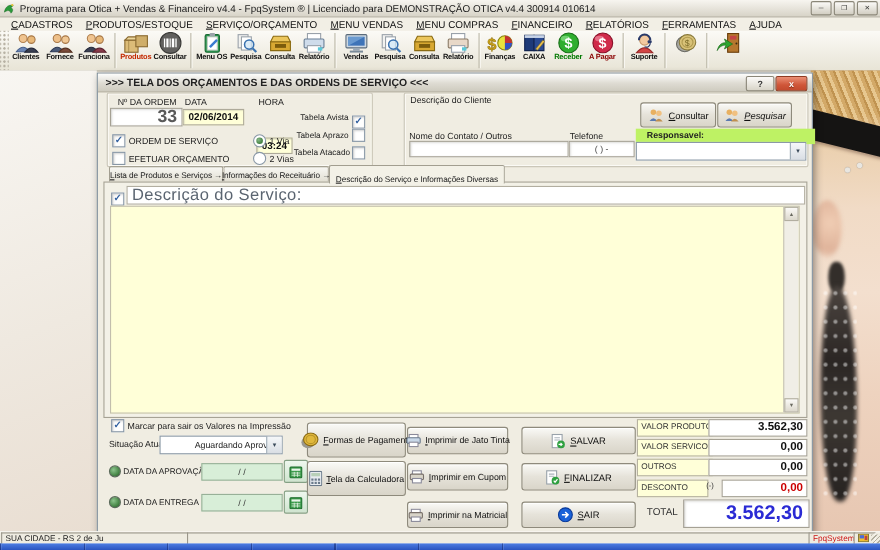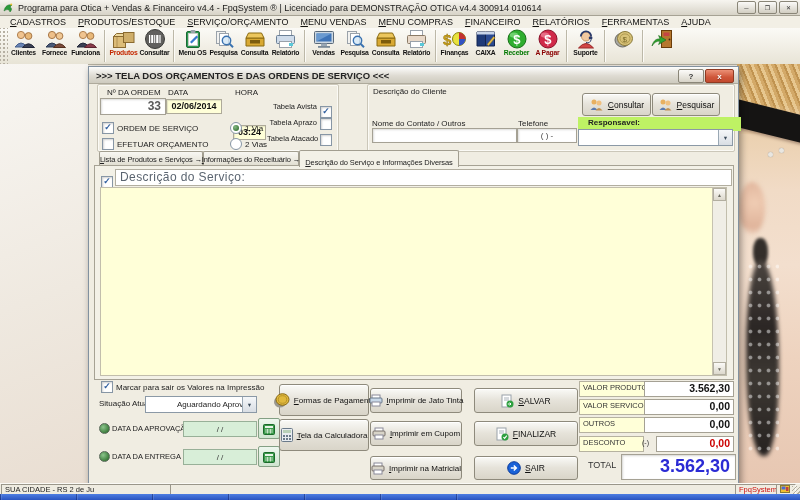--- a/index.html
+++ b/index.html
@@ -66,21 +66,21 @@
     background:linear-gradient(#eb9076,#cf5639 60%,#c24a2e);font-size:8px;font-weight:bold;color:#fff;
     display:flex;align-items:center;justify-content:center;text-shadow:0 1px 1px #7a2a14;}
   .dbody{position:absolute;left:0;top:16px;width:647px;height:400px;}
   .gbx{border:1px solid #cbc7b9;border-radius:2px;box-shadow:inset 0 0 0 1px #fbfaf5;}
   .lbl{font-size:8px;color:#222;white-space:nowrap;}
   .lbl-sm{font-size:7.5px;color:#222;white-space:nowrap;}
   .wfield{background:#fff;border:1px solid #a5a194;box-shadow:inset 1px 1px 2px rgba(120,120,110,.25);}
   .yfield{background:#ffffd8;border:1px solid #aeaa9a;box-shadow:inset 1px 1px 1px rgba(120,120,110,.2);}
   .gfield{background:#d8eed8;border:1px solid #98b098;font-size:8px;color:#333;
     display:flex;align-items:center;justify-content:center;}
-  .num{font-size:12px;font-weight:bold;color:#5a5a5a;text-align:right;padding-right:4px;line-height:15px;}
+  .num{font-size:16px;font-weight:bold;color:#5a5a5a;text-align:right;padding-right:4px;line-height:15px;}
   .dtv{font-size:9px;font-weight:bold;color:#111;text-align:center;line-height:13px;}
   .cb{width:10px;height:10px;background:#fff;border:1px solid #8796a5;box-shadow:inset 1px 1px 2px rgba(0,0,0,.18);
     display:inline-flex;align-items:center;justify-content:center;flex:none;}
   .mk{font-size:9px;font-weight:bold;color:#2f5e9e;line-height:1;margin-top:-1px;}
   .rd{width:10px;height:10px;border-radius:50%;background:#fff;border:1px solid #8796a5;position:relative;flex:none;}
   .rd.sel::after{content:"";position:absolute;inset:2px;border-radius:50%;
     background:radial-gradient(circle at 35% 35%,#86b886,#22641f);}
   .hrow{display:flex;align-items:center;gap:3px;}
   .btn{background:linear-gradient(180deg,#fafaf7,#e6e3da 48%,#d9d5c9);border:1px solid #8e8a7c;border-radius:3px;
     box-shadow:inset 0 1px 0 #fff;display:flex;align-items:center;justify-content:center;gap:4px;
@@ -91,21 +91,21 @@
   .combo-val{flex:1;font-size:8px;color:#222;padding-left:3px;white-space:nowrap;overflow:hidden;margin-left:28px;}
   .combo-arrow{width:13px;align-self:stretch;border-left:1px solid #9aa8b4;
     background:linear-gradient(#f5f7f9,#d9dee4);display:flex;align-items:center;justify-content:center;
     font-size:5.5px;color:#3a4a5a;}
   .tab{position:absolute;top:68px;height:14px;border:1px solid #a29e90;border-bottom:none;border-radius:2px 2px 0 0;
     background:linear-gradient(#f8f7f3,#e0ddd0);font-size:7.5px;color:#222;letter-spacing:-.1px;
     display:flex;align-items:center;justify-content:center;white-space:nowrap;}
   .tab.active{top:67px;height:16px;background:#f3f1e7;z-index:5;}
   .panel{position:absolute;left:5px;top:82px;width:638px;height:213px;background:#f3f1e7;border:1px solid #a6a294;}
   .pbar{position:absolute;left:20px;top:3px;width:611px;height:15px;background:#fff;border:1px solid #b2aea0;
-    font-size:12px;color:#5a6470;letter-spacing:.4px;line-height:15px;padding-left:4px;}
+    font-size:15px;color:#5a6470;letter-spacing:.4px;line-height:15px;padding-left:4px;}
   .ptext{position:absolute;left:5px;top:21px;width:625px;height:187px;background:#ffffd8;border:1px solid #c2beac;}
   .vsb{position:absolute;right:0;top:0;width:13px;height:100%;background:#f0eee6;border-left:1px solid #c6c2b0;}
   .sbb{position:absolute;left:0;width:13px;height:13px;background:linear-gradient(#fbfaf7,#dcd8cc);
     border:1px solid #b2aea0;box-sizing:border-box;font-size:5px;color:#6a6a60;
     display:flex;align-items:center;justify-content:center;}
   .blt{width:9px;height:9px;border-radius:50%;border:1px solid #5a6a5a;
     background:radial-gradient(circle at 35% 35%,#8cc48c,#1d611d);}
   .calbtn{background:linear-gradient(#eef7ee,#cfe4cf);border:1px solid #84a084;border-radius:2px;
     display:flex;align-items:center;justify-content:center;}
   .totlab{background:#ffffd8;border:1px solid #b6b2a0;font-size:7.5px;color:#333;line-height:12px;padding-left:3px;white-space:nowrap;overflow:hidden;}
@@ -460,21 +460,21 @@
         <span>
             <svg width="15" height="13">
               <circle cx="5" cy="4" r="2.5" fill="#e8b060"></circle>
               <path d="M1.5 12 q3.5 -5 7 0z" fill="#5a7ab0"></path>
               <circle cx="10" cy="5" r="2.5" fill="#f0c080"></circle>
               <path d="M6.5 12.5 q3.5 -5 7 0z" fill="#c09050"></path>
             </svg>
           </span>
         <span class="ak">Consultar</span>
       </div>
-      <div class="ab btn" style="left:563px;top:10px;width:66px;height:21px;">
+      <div class="ab btn" style="left:563px;top:10px;width:66px;height:21px;font-style:italic;">
         <span>
             <svg width="15" height="13">
               <circle cx="5" cy="4" r="2.5" fill="#e8b060"></circle>
               <path d="M1.5 12 q3.5 -5 7 0z" fill="#5a7ab0"></path>
               <circle cx="10" cy="5" r="2.5" fill="#f0c080"></circle>
               <path d="M6.5 12.5 q3.5 -5 7 0z" fill="#c09050"></path>
             </svg>
           </span>
         <span class="ak">Pesquisar</span>
       </div>

